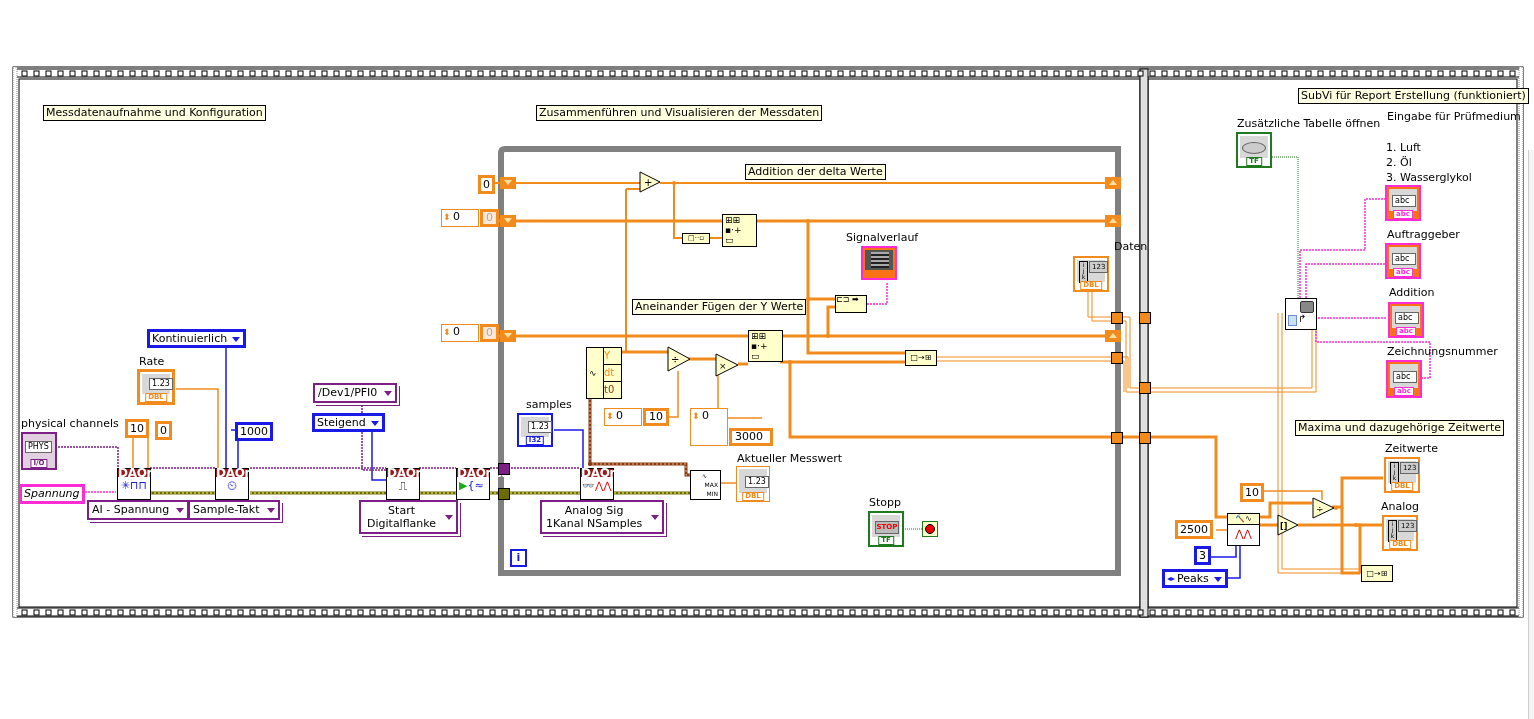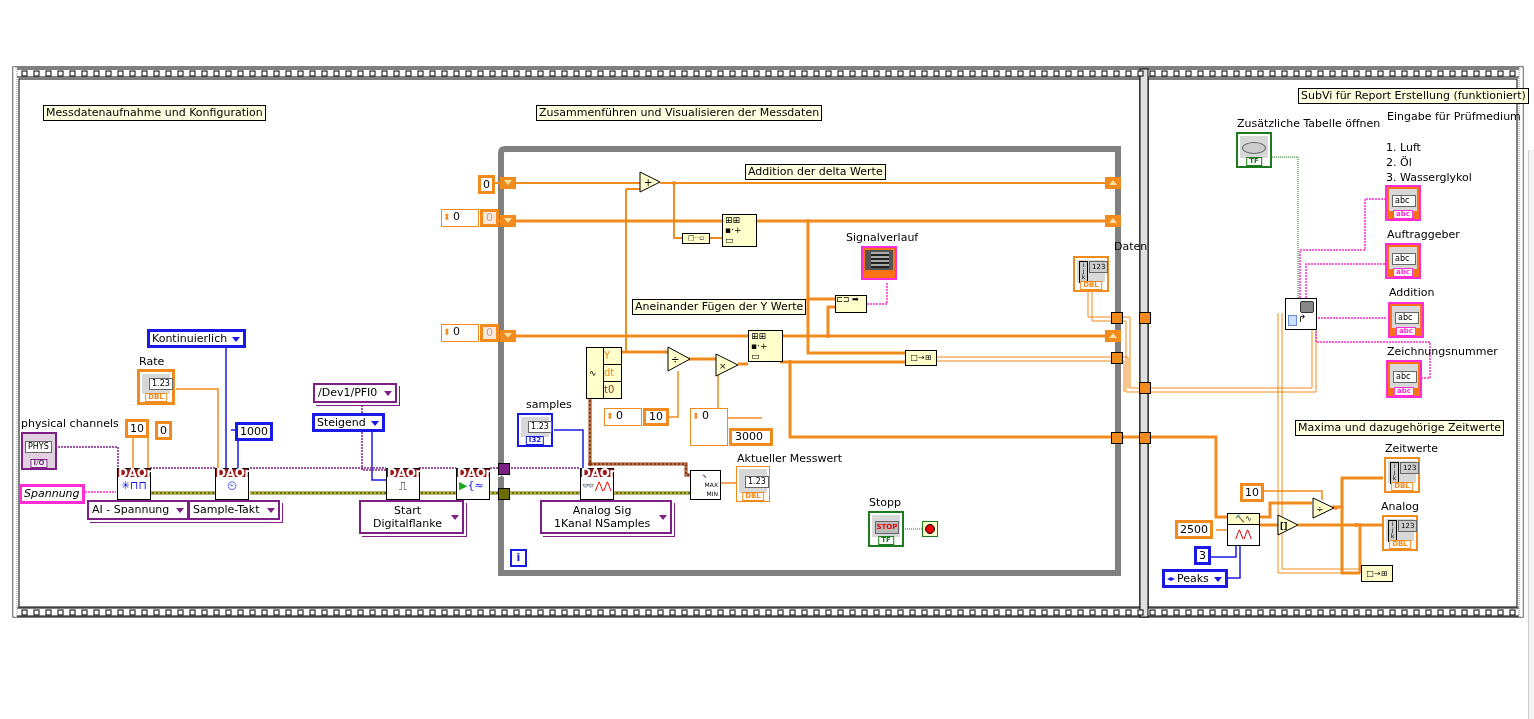--- a/index.html
+++ b/index.html
@@ -464,21 +464,21 @@
 </div>
 <div class="ring" style="left:188px;top:500px;"><span>Sample-Takt</span><span class="arr"></span></div>
 
 <div class="ring" style="left:313px;top:383px;padding-left:3px;"><span>/Dev1/PFI0</span><span class="arr"></span></div>
 <div class="enum-b" style="left:312px;top:413px;"><span>Steigend</span><span class="arr"></span></div>
 
 <div class="daq" style="left:386px;top:468px;">
   <div class="hd">DAQmx</div>
   <div style="text-align:center;font-size:12px;line-height:18px;">⎍</div>
 </div>
-<div class="ring" style="left:359px;top:500px;text-align:center;line-height:13px;padding:2px 20px 2px 12px;"><span>Start</span><br><span>Digitalflanke</span><span class="arr"></span></div>
+<div class="ring" style="left:359px;top:500px;text-align:center;line-height:13px;padding:2px 20px 2px 6px;"><span>Start</span><br><span>Digitalflanke</span><span class="arr"></span></div>
 
 <div class="daq" style="left:456px;top:468px;">
   <div class="hd">DAQmx</div>
   <div style="font-size:11px;line-height:18px;padding-left:2px;"><span style="color:#1aaa1a;">▶</span><span style="color:#1a1ae6;">{≈</span></div>
 </div>
 
 <div class="abs" style="left:498px;top:463px;width:10px;height:10px;background:#7d1f86;border:1px solid #000;"></div>
 <div class="abs" style="left:498px;top:488px;width:10px;height:10px;background:#6b6b00;border:1px solid #000;"></div>
 
 <div class="const-o" style="left:478px;top:175px;">0</div>
@@ -550,21 +550,21 @@
 <div class="term-b" style="left:517px;top:413px;width:32px;height:30px;border-width:2px;">
   <div class="inner"></div>
   <div class="inputbox" style="left:9px;top:6px;font-size:8px;">1.23</div>
   <div class="tag" style="color:#1a1ae6;border:1px solid #1a1ae6;">I32</div>
 </div>
 
 <div class="daq" style="left:580px;top:468px;">
   <div class="hd">DAQmx</div>
   <div style="text-align:center;font-size:10px;line-height:18px;color:#e00;">👓⋀⋀</div>
 </div>
-<div class="ring" style="left:540px;top:500px;text-align:center;line-height:13px;padding:2px 20px 2px 12px;"><span>Analog Sig</span><br><span>1Kanal NSamples</span><span class="arr"></span></div>
+<div class="ring" style="left:540px;top:500px;text-align:center;line-height:13px;padding:2px 20px 2px 4px;"><span>Analog Sig</span><br><span>1Kanal NSamples</span><span class="arr"></span></div>
 
 <div class="abs" style="left:690px;top:470px;width:31px;height:30px;background:#fff;border:1px solid #000;font-size:6px;line-height:9px;text-align:right;padding-right:2px;box-sizing:border-box;">
   <div style="text-align:center;">∿</div>
   <div>MAX</div>
   <div>MIN</div>
 </div>
 
 <div class="lbl" style="left:737px;top:452px;">Aktueller Messwert</div>
 <div class="term-o" style="left:736px;top:466px;width:32px;height:34px;border-width:1px;">
   <div class="inner"></div>

